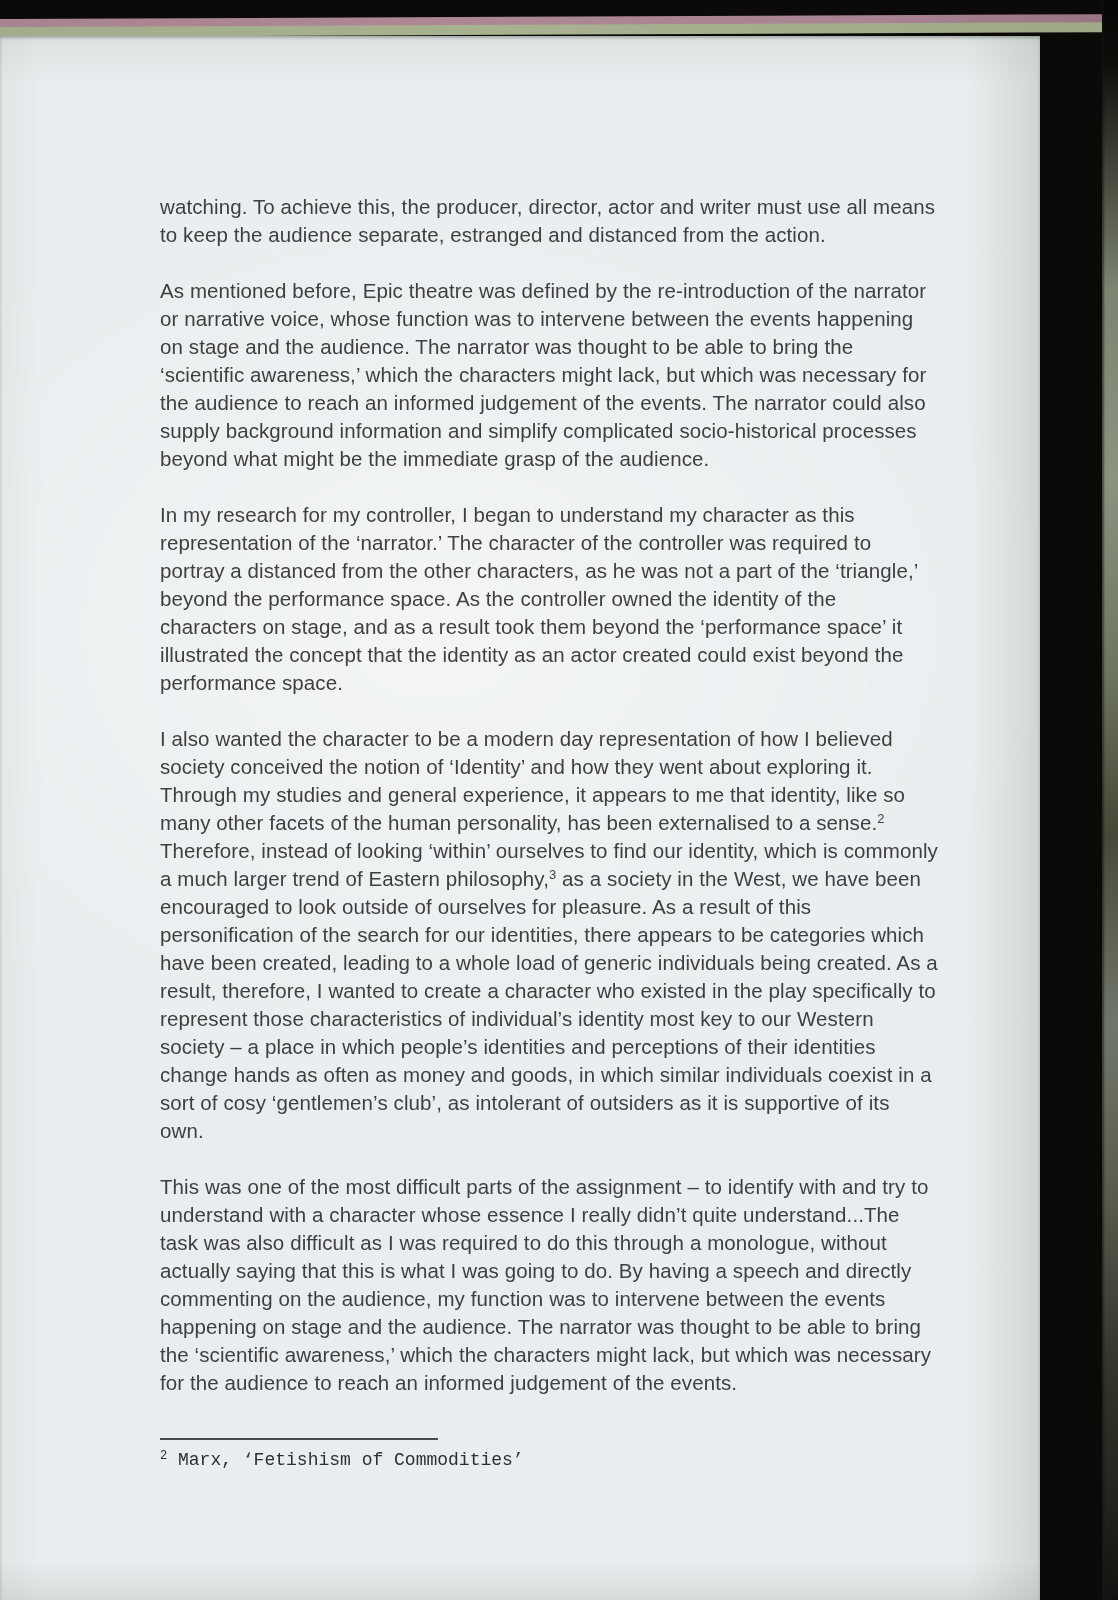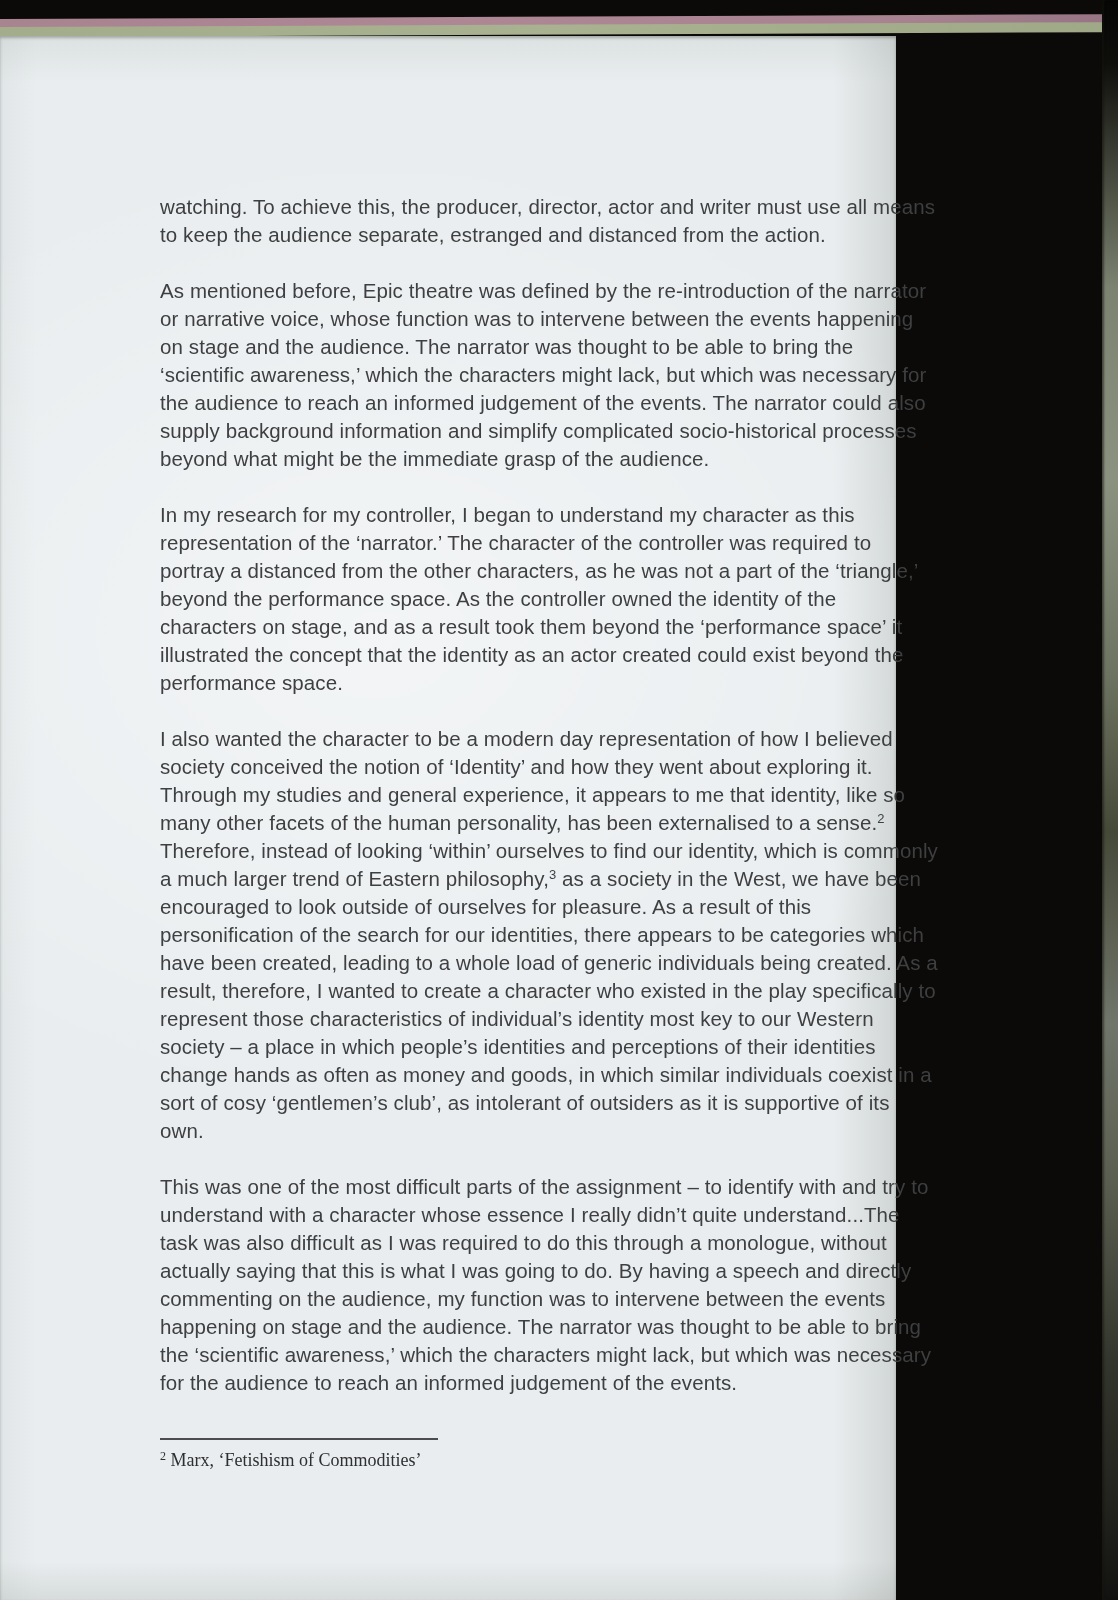--- a/index.html
+++ b/index.html
@@ -36,21 +36,21 @@
     height: 10px;
     background: linear-gradient(90deg, #a3ad8c 0%, #a8b291 50%, #9fa987 100%);
     transform: rotate(-0.25deg);
     transform-origin: left center;
   }
   
   .paper {
     position: absolute;
     left: 0;
     top: 36px;
-    width: 896px;
+    width: 1040px;
     height: 1564px;
     background-color: #e9edef;
     background-image:
       radial-gradient(ellipse 900px 700px at 42% 38%, rgba(255,255,255,0.45), rgba(255,255,255,0) 70%),
       linear-gradient(180deg, rgba(160,170,165,0.18) 0%, rgba(160,170,165,0) 3%),
       linear-gradient(90deg, rgba(150,160,155,0.10) 0%, rgba(150,160,155,0) 4%, rgba(150,160,155,0) 93%, rgba(120,128,118,0.22) 100%),
       linear-gradient(0deg, rgba(140,148,140,0.20) 0%, rgba(140,148,140,0) 2.5%);
     box-shadow: inset 0 2px 3px rgba(60,65,55,0.35);
   }
   
@@ -88,21 +88,21 @@
     line-height: 0;
     vertical-align: 7px;
   }
   
   .footnotes {
     position: absolute;
     left: 160px;
     top: 1402px;
     width: 600px;
     color: #2e2f31;
-    font-family: Liberation Serif, serif;
+    font-family: Liberation Mono, monospace;
     font-size: 18px;
     line-height: 26px;
   }
   .fn-rule {
     width: 278px;
     border-top: 2px solid #4c4c4e;
     margin-bottom: 7px;
   }
   .footnote sup {
     font-size: 12px;

